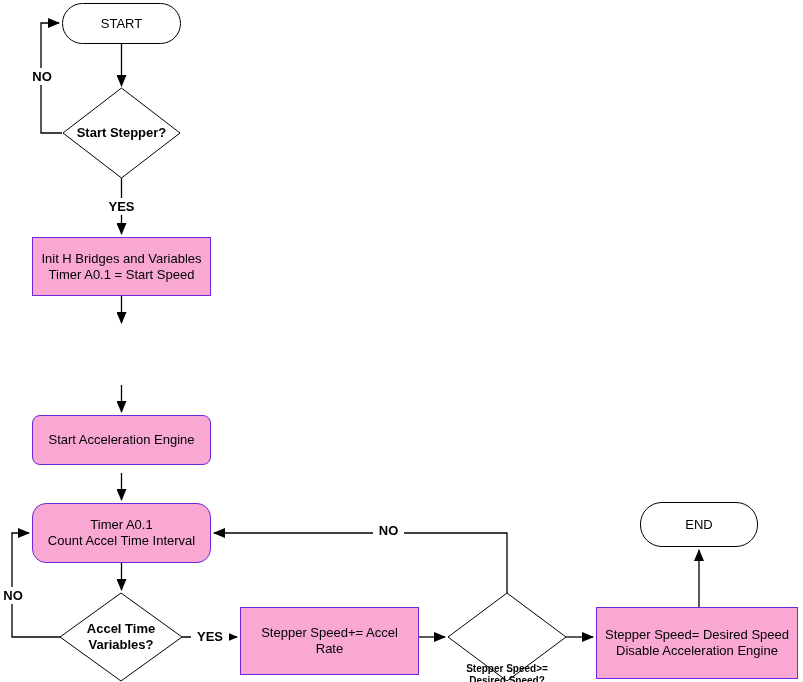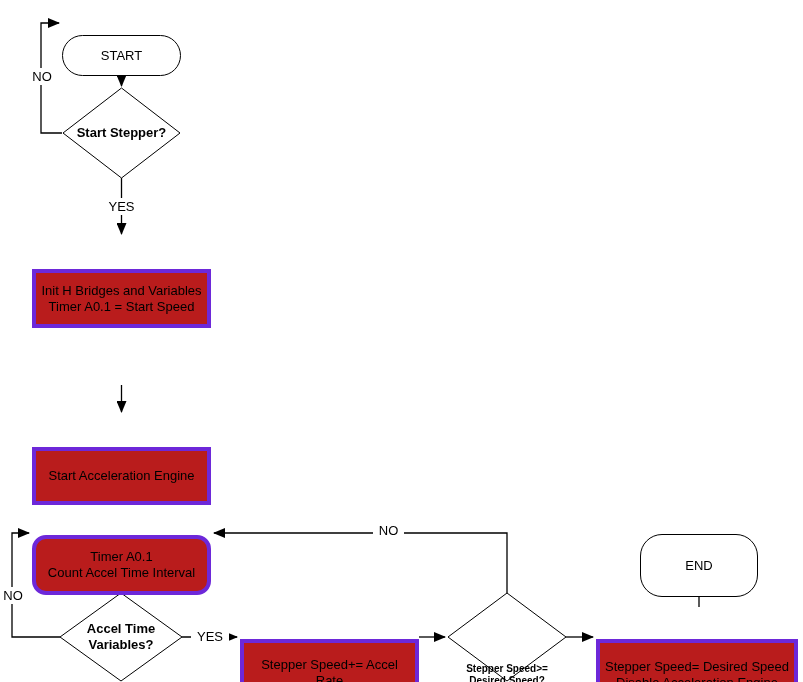--- a/index.html
+++ b/index.html
@@ -26,25 +26,24 @@
   .node {
     position: absolute;
     display: flex;
     align-items: center;
     justify-content: center;
     text-align: center;
     font-size: 13px;
     line-height: 16px;
     white-space: pre-line;
     box-sizing: border-box;
-    margin-top: 32px;
   }
   .rect {
-    border: 4px solid #6d28d9;
-    background: #b91c1c;
+    border: 1px solid #6d28d9;
+    background: #f9a8d4;
   }
   .stadium {
     border: 1px solid #000000;
     background: #ffffff;
     border-radius: 22px;
   }
   .diamond-label {
     position: absolute;
     display: flex;
     align-items: center;
@@ -61,20 +60,21 @@
     line-height: 12px;
   }
   .edge-label {
     position: absolute;
     display: flex;
     align-items: center;
     justify-content: center;
     font-size: 13px;
     background: #ffffff;
     padding: 0 1px;
+    font-weight: bold;
   }
 </style>
 </head>
 <body>
 
 <div class="canvas">
 
   <svg class="edges-svg" viewBox="0 0 803 682">
     <defs>
       <marker id="arrow" markerUnits="userSpaceOnUse" markerWidth="12" markerHeight="10" refX="11" refY="5" orient="auto">
@@ -108,40 +108,40 @@
   <div class="node stadium" style="left:62px; top:3px; width:119px; height:41px;">
     <span>START</span>
   </div>
 
   <div class="node rect" style="left:32px; top:237px; width:179px; height:59px;">
     <span>Init H Bridges and Variables
 Timer A0.1 = Start Speed</span>
   </div>
 
 
-  <div class="node rect" style="left:32px; top:415px; width:179px; height:58px;">
+  <div class="node rect" style="left:32px; top:415px; width:179px; height:50px;border-radius:8px;">
     <span>Start Acceleration Engine</span>
   </div>
 
   <div class="node rect" style="left:32px; top:503px; width:179px; height:60px;border-radius:14px;">
     <span>Timer A0.1
 Count Accel Time Interval</span>
   </div>
 
   <div class="node rect" style="left:240px; top:607px; width:179px; height:68px;">
     <span>Stepper Speed+= Accel
 Rate</span>
   </div>
 
   <div class="node rect" style="left:596px; top:607px; width:202px; height:72px;">
     <span>Stepper Speed= Desired Speed
 Disable Acceleration Engine</span>
   </div>
 
-  <div class="node stadium" style="left:640px; top:502px; width:118px; height:63px;">
+  <div class="node stadium" style="left:640px; top:502px; width:118px; height:45px;">
     <span>END</span>
   </div>
 
   <div class="diamond-label" style="left:61px; top:120px; width:121px; height:26px;">Start Stepper?</div>
 
   <div class="diamond-label" style="left:61px; top:619px; width:120px; height:36px;">Accel Time
 Variables?</div>
 
   <div class="diamond-label small" style="left:448px; top:660px; width:118px; height:30px;">Stepper Speed&gt;=
 Desired Speed?</div>

